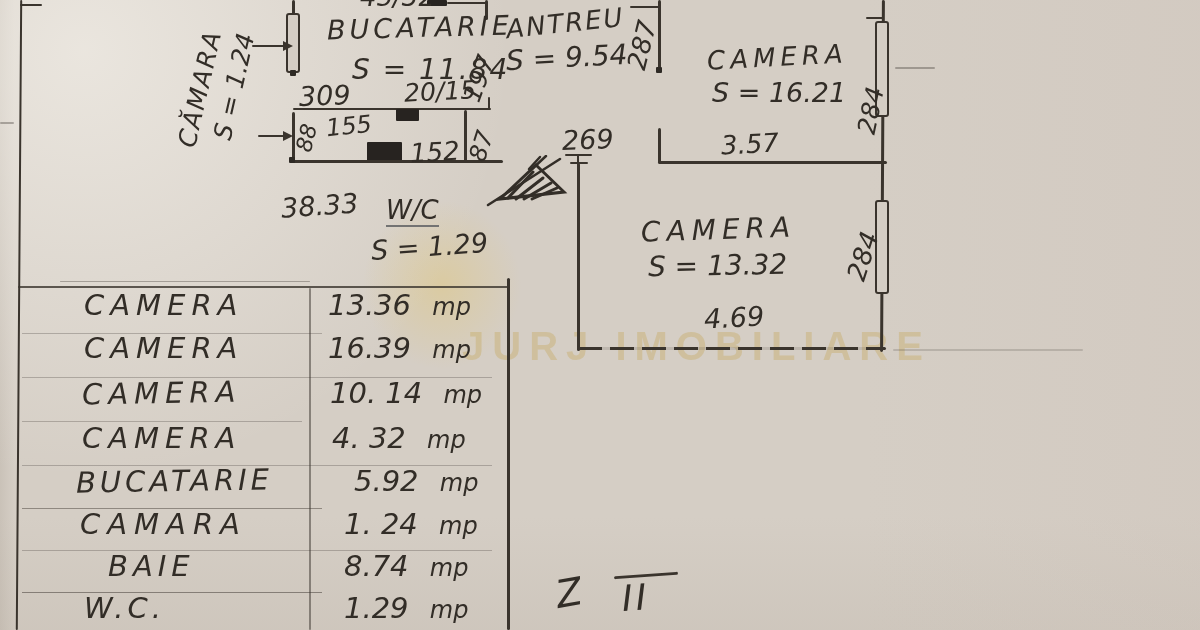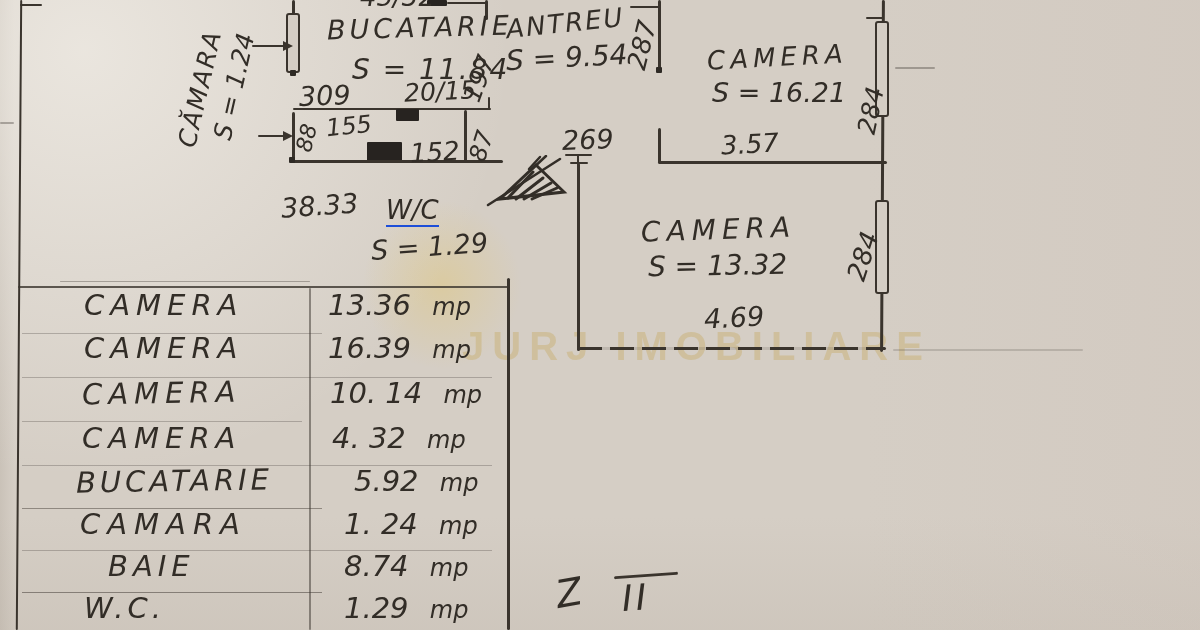--- a/index.html
+++ b/index.html
@@ -118,21 +118,21 @@
   <div class="hw" style="left:404px;top:79px;font-size:25px;transform:rotate(-3deg);">20/15</div>
   <div class="hw rot" style="left:455px;top:66px;font-size:25px;transform:rotate(-70deg);">197</div>
   <div class="hw" style="left:326px;top:114px;font-size:24px;transform:rotate(-6deg);">155</div>
   <div class="hw rot" style="left:293px;top:127px;font-size:22px;transform:rotate(-76deg);">88</div>
   <div class="hw" style="left:410px;top:139px;font-size:26px;transform:rotate(-3deg);">152</div>
   <div class="hw rot" style="left:466px;top:134px;font-size:24px;transform:rotate(-72deg);">87</div>
   <div class="hw" style="left:562px;top:126px;font-size:27px;transform:rotate(-2deg);">269</div>
   <div class="hw" style="left:721px;top:131px;font-size:26px;transform:rotate(-3deg);">3.57</div>
 
   <div class="hw" style="left:281px;top:192px;font-size:27px;transform:rotate(-4deg);">38.33</div>
-  <div class="hw" style="left:386px;top:197px;font-size:26px;border-bottom:2px solid #1d4ed8;padding-bottom:2px;">W/C</div>
+  <div class="hw" style="left:386px;top:197px;font-size:26px;border-bottom:2px solid #737373;padding-bottom:2px;">W/C</div>
   <div class="hw" style="left:371px;top:233px;font-size:27px;transform:rotate(-4deg);">S = 1.29</div>
 
   <div class="hw" style="left:641px;top:216px;font-size:28px;letter-spacing:6px;transform:rotate(-2deg);">CAMERA</div>
   <div class="hw" style="left:648px;top:252px;font-size:28px;transform:rotate(-1deg);">S = 13.32</div>
   <div class="hw rot" style="left:838px;top:243px;font-size:26px;transform:rotate(-72deg);">284</div>
   <div class="hw" style="left:704px;top:304px;font-size:27px;transform:rotate(-3deg);">4.69</div>
 
   <div class="hw rot" style="left:140px;top:76px;font-size:25px;letter-spacing:2px;transform:rotate(-77deg);">CĂMARA</div>
   <div class="hw rot" style="left:180px;top:74px;font-size:25px;transform:rotate(-77deg);">S = 1.24</div>
 

